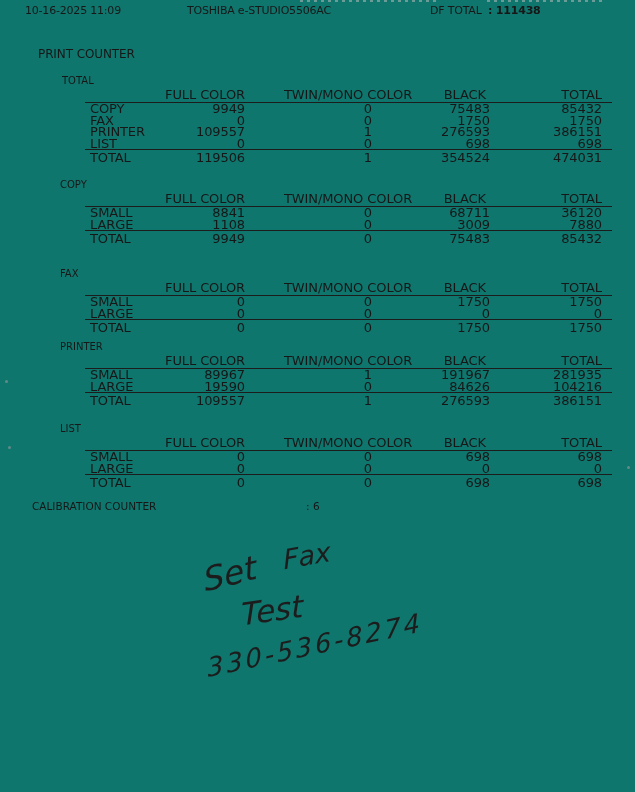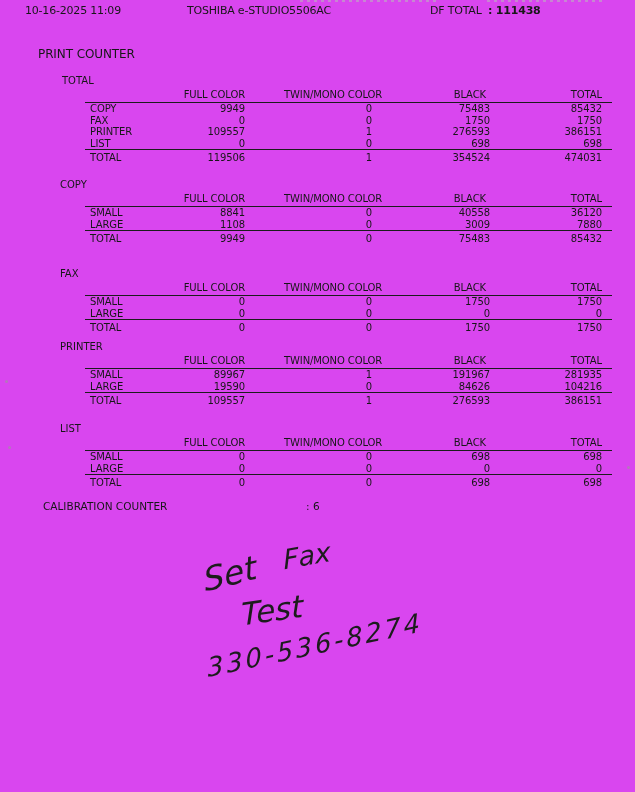--- a/index.html
+++ b/index.html
@@ -1,19 +1,19 @@
 <!DOCTYPE html>
 <html><head>
 <meta charset="utf-8">
 <style>
   html,body{margin:0;padding:0;background:#e9e9e9;}
   .page{
     position:relative;
     width:635px;height:792px;
-    background:#d946ef;
+    background:#0f766e;
     font-family:"DejaVu Sans","Liberation Sans",sans-serif;
     color:#171717;
     overflow:hidden;
   }
   
   .tophdr span{position:absolute;top:4px;font-size:11px;letter-spacing:-0.2px;white-space:nowrap;}
   .hdr-date{left:25px;}
   .hdr-model{left:187px;}
   .hdr-dflabel{left:430px;}
   .hdr-dfval{left:488px;font-weight:bold;}
@@ -21,33 +21,33 @@
   .artifact{position:absolute;background:repeating-linear-gradient(90deg,#b9b9b9 0 3px,transparent 3px 7px);opacity:.55;}
   .speck{position:absolute;width:3px;height:3px;border-radius:50%;background:#9a9a9a;opacity:.6;}
   .noise{position:absolute;background-image:radial-gradient(#9b9b9b 0.6px,transparent 0.7px);background-size:9px 6px;opacity:.35;}
   
   .pc-title{position:absolute;left:38px;top:47px;font-size:12px;letter-spacing:-0.1px;}
   
   .section{position:absolute;left:0;width:635px;margin-top:18px;}
   .sec-label{margin-left:60px;height:10px;line-height:10px;font-size:10px;white-space:nowrap;}
   .section.first .sec-label{margin-left:62px;}
   .tbl{position:relative;margin-left:85px;margin-top:3px;width:527px;}
-  .row{display:grid;grid-template-columns:70px 90px 127px 118px 122px;height:11.5px;line-height:11.5px;font-size:10px;letter-spacing:-0.1px;}
+  .row{display:grid;grid-template-columns:70px 90px 127px 118px 122px;height:11.5px;line-height:11.5px;font-size:13px;letter-spacing:-0.1px;}
   .row > div{white-space:nowrap;overflow:visible;}
   .row .lab{text-align:left;padding-left:5px;}
   .row .num{text-align:right;}
   .row .num.last{padding-right:10px;}
   .row.head{height:13px;line-height:12px;border-bottom:1.7px solid #1c1c1c;}
   .row.head .h2{padding-right:20px;padding-left:39px;}
   .row.head .h3{padding-right:4px;}
   .row.head .h4{padding-right:10px;}
   .row.total{border-top:1.7px solid #1c1c1c;height:14px;line-height:15px;}
   
   .calib{position:absolute;top:500px;left:0;width:635px;font-size:10.5px;}
-  .calib .lbl{position:absolute;left:43px;top:0;}
+  .calib .lbl{position:absolute;left:32px;top:0;}
   .calib .val{position:absolute;left:306px;top:0;}
   
   .hand{position:absolute;left:185px;top:538px;width:300px;height:140px;color:#1c1c1c;font-style:italic;font-family:"DejaVu Sans",sans-serif;}
   .hand span{position:absolute;white-space:nowrap;}
   .hw1{left:18px;top:16px;font-size:33px;transform:rotate(-14deg) skewX(-6deg);}
   .hw2{left:98px;top:2px;font-size:27px;transform:rotate(-10deg) skewX(-6deg);}
   .hw3{left:56px;top:54px;font-size:31px;transform:rotate(-8deg) skewX(-6deg);}
   .hw4{left:20px;top:92px;font-size:26px;letter-spacing:3px;transform:rotate(-12deg) skewX(-8deg);}
 </style>
 </head>
@@ -128,21 +128,21 @@
             <div class="lab"></div>
             <div class="num h1">FULL COLOR</div>
             <div class="num h2">TWIN/MONO COLOR</div>
             <div class="num h3">BLACK</div>
             <div class="num h4 last">TOTAL</div>
           </div>
           <div class="row body">
             <div class="lab">SMALL</div>
             <div class="num">8841</div>
             <div class="num">0</div>
-            <div class="num">40558</div>
+            <div class="num">68711</div>
             <div class="num last">36120</div>
           </div>
           <div class="row body">
             <div class="lab">LARGE</div>
             <div class="num">1108</div>
             <div class="num">0</div>
             <div class="num">3009</div>
             <div class="num last">7880</div>
           </div>
           <div class="row total">

